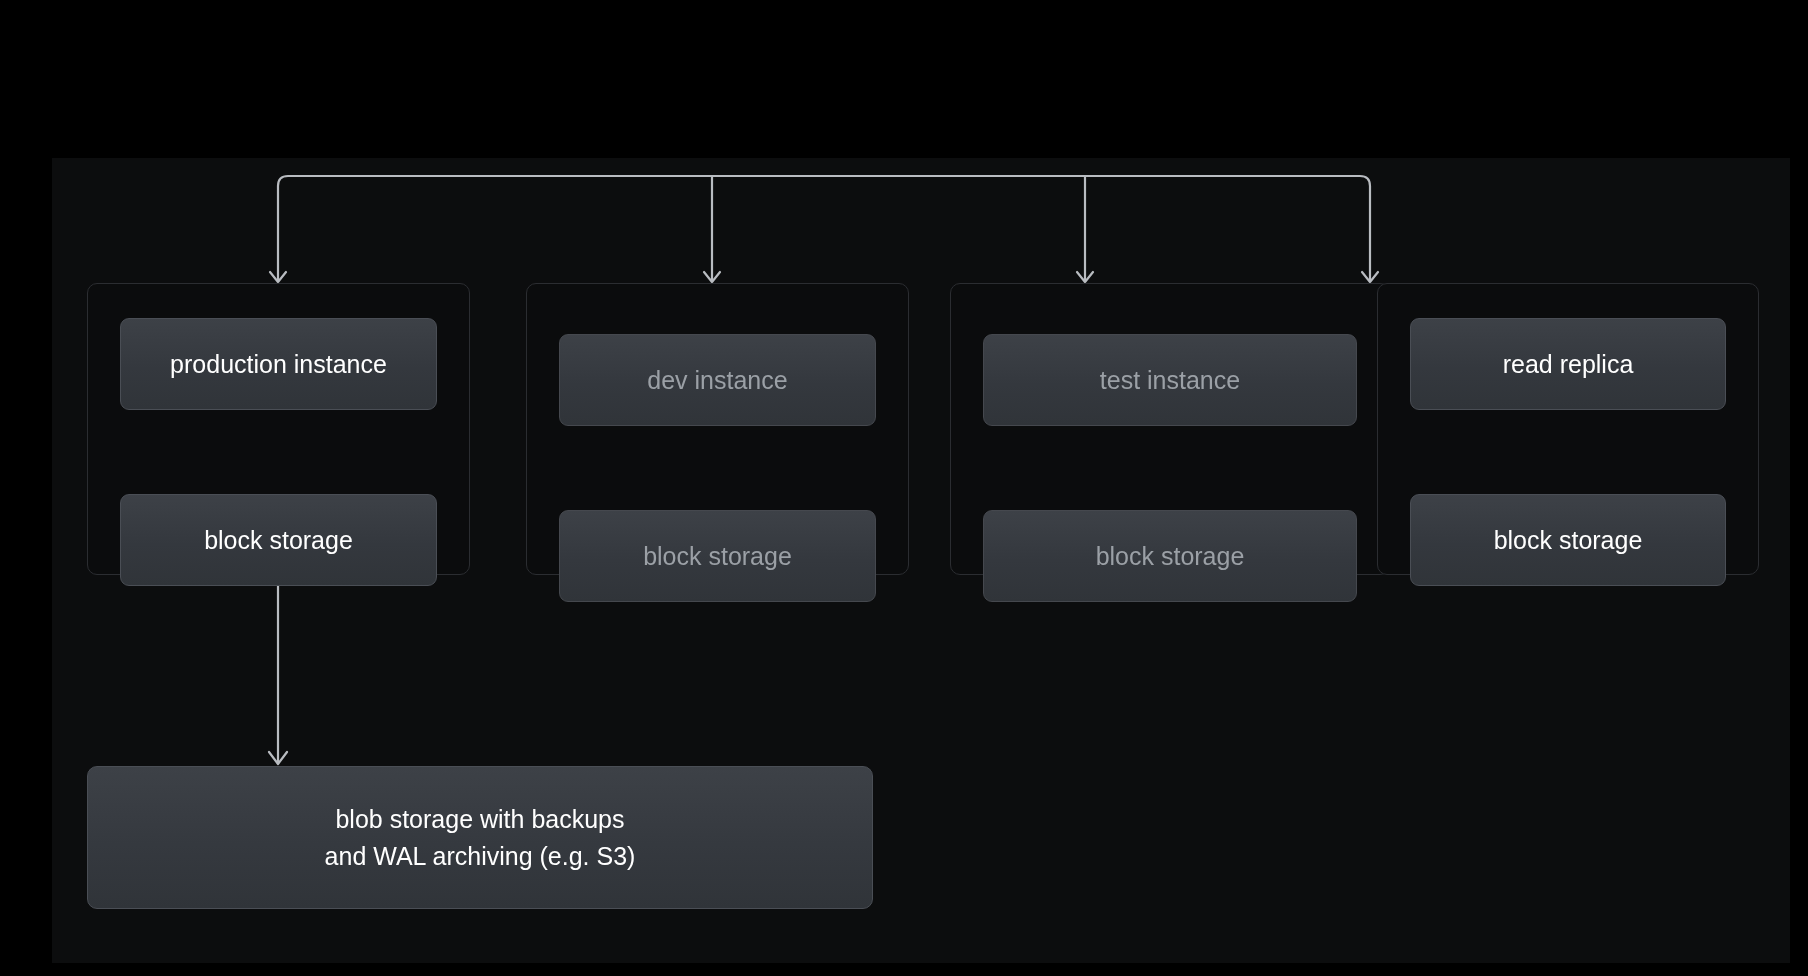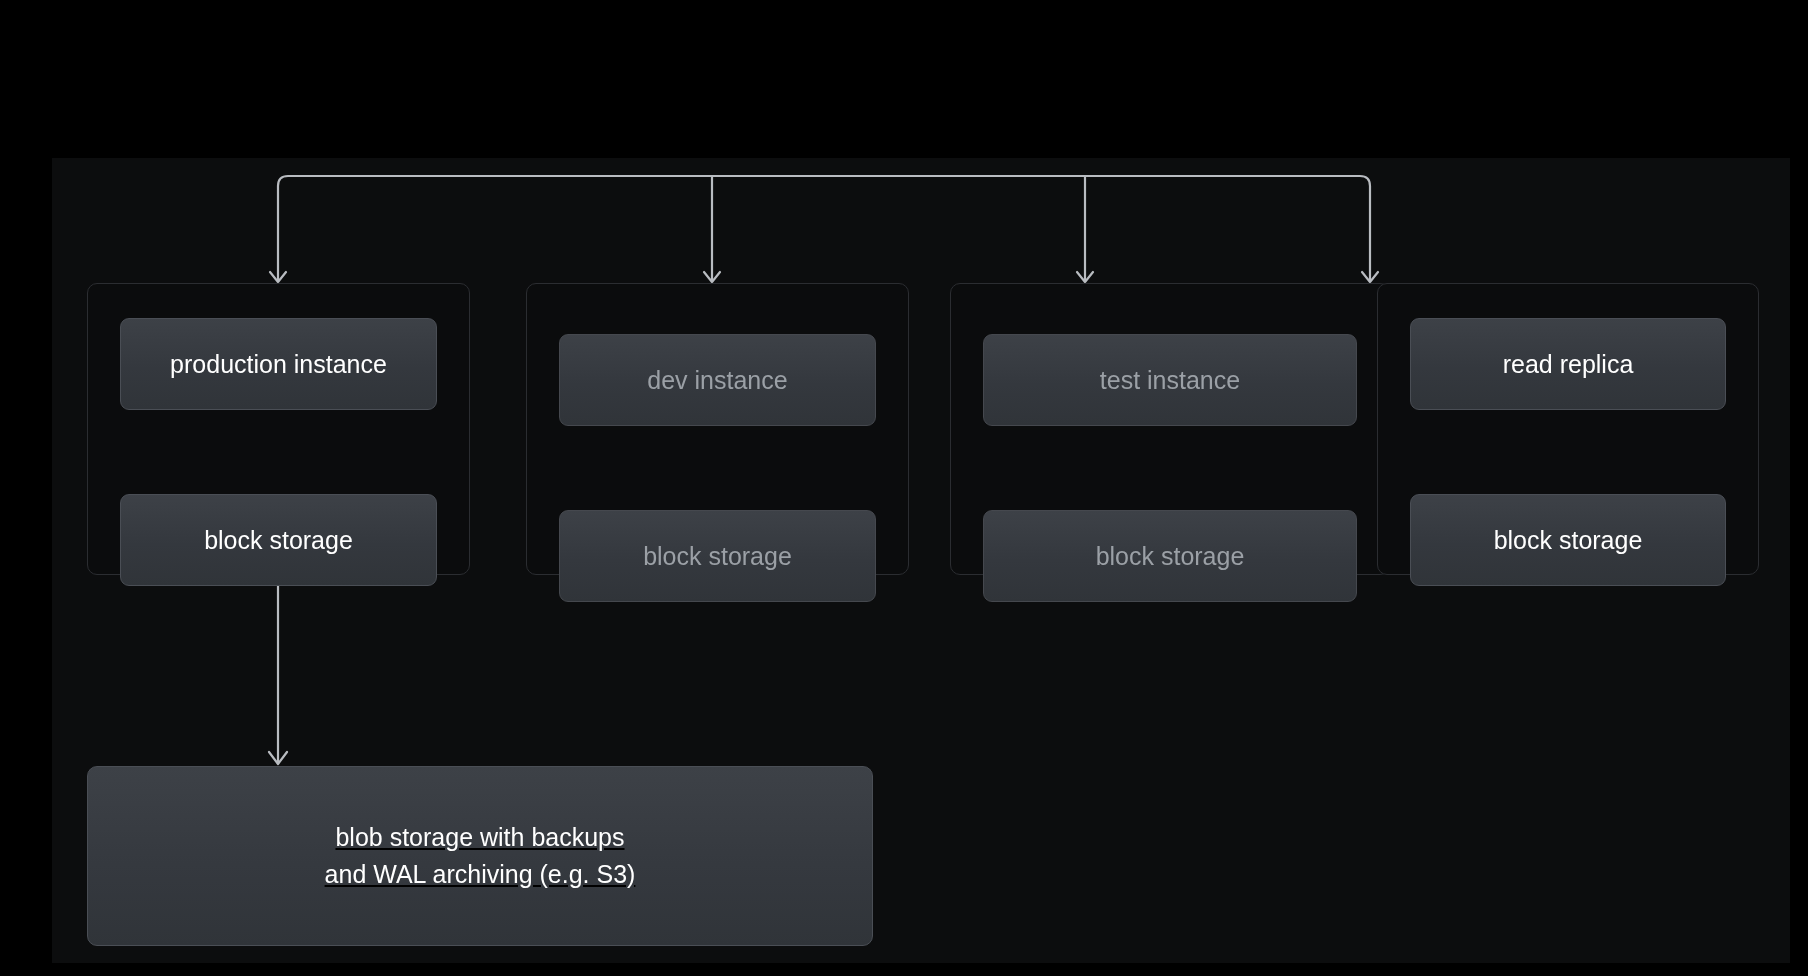--- a/index.html
+++ b/index.html
@@ -92,29 +92,28 @@
   }
   .dim .node-label { color: #9ba0a6; }
   .dim.node { border-color: #45484e; margin-top: 16px; }
 
   
   .blob-box {
     position: absolute;
     left: 35px;
     top: 608px;
     width: 786px;
-    height: 180px;
+    height: 143px;
     border-radius: 10px;
     border: 1px solid #4a4e55;
     background: linear-gradient(180deg, #3d4147 0%, #35393f 55%, #303439 100%);
     display: flex;
     align-items: center;
     justify-content: center;
     text-align: center;
-    text-decoration: underline;
   }
   .blob-label {
     font-size: 25px;
     line-height: 1.48;
     color: #ffffff;
     white-space: pre-line;
   }
 </style>
 </head>
 <body>

